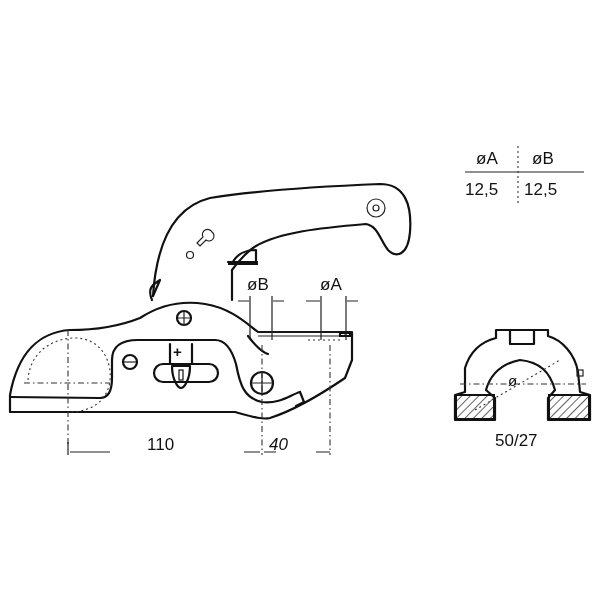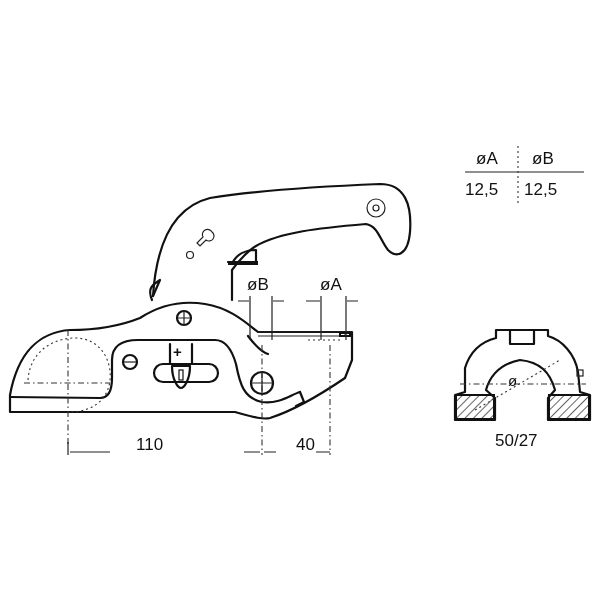--- a/index.html
+++ b/index.html
@@ -84,22 +84,22 @@
   </g>
 
   <g>
     <path class="ln-thin" d="M465,172 L584,172" stroke-width="1.6"></path>
     <path class="dot" d="M518,146 L518,204"></path>
   </g>
 </svg>
 
 <div class="lbl" style="left:247px; top:276px;">øB</div>
 <div class="lbl" style="left:320px; top:276px;">øA</div>
-<div class="lbl" style="left:136px; top:436px;">110</div>
-<div class="lbl" style="left:296px; top:436px;">40</div>
+<div class="lbl" style="left:147px; top:436px;">110</div>
+<div class="lbl" style="left:269px; top:436px;font-style:italic;">40</div>
 <div class="lbl" style="left:495px; top:432px;">50/27</div>
 <div class="lbl" style="left:173px; top:344px; font-size:15px; font-weight:bold;">+</div>
 
 <div class="tbl">
   <div class="cell" style="left:14px; top:6px;">øA</div>
   <div class="cell" style="left:70px; top:6px;">øB</div>
   <div class="cell" style="left:3px; top:37px;">12,5</div>
   <div class="cell" style="left:62px; top:37px;">12,5</div>
 </div>
 

